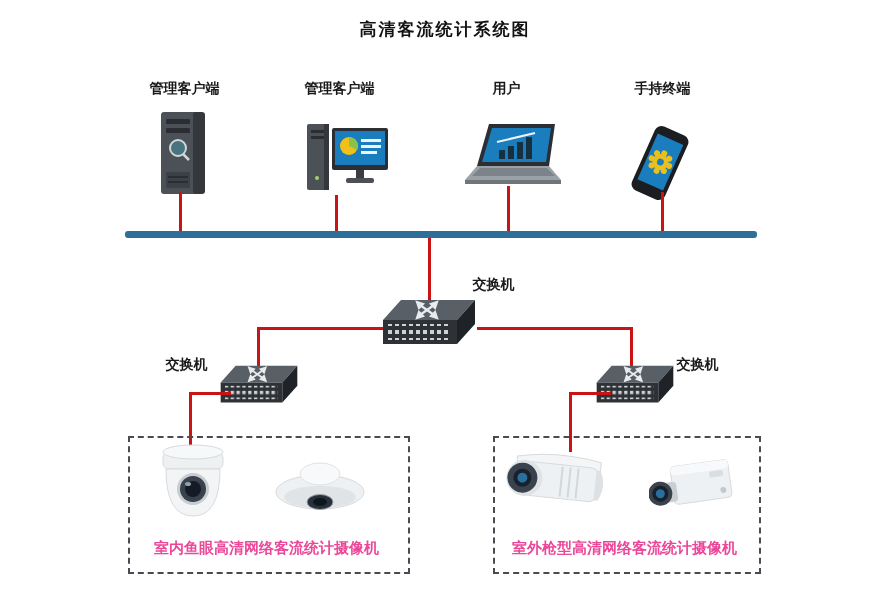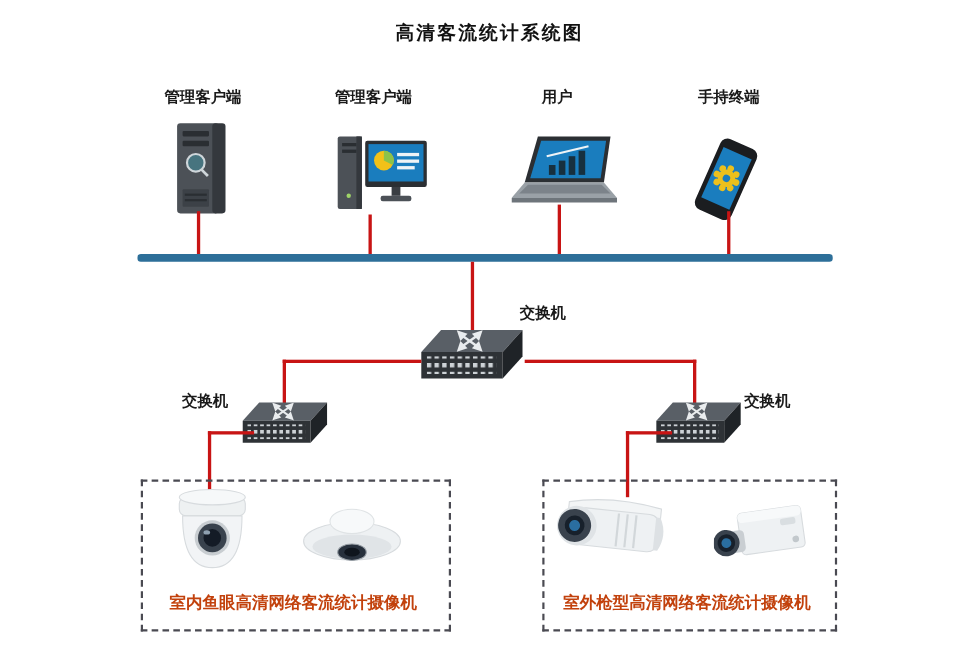--- a/index.html
+++ b/index.html
@@ -19,21 +19,21 @@
   }
   .lbl{position:absolute;font-size:14px;font-weight:700;white-space:nowrap;color:#1a1a1a;}
   .center{transform:translateX(-50%);}
   .icon{position:absolute;line-height:0;}
   .vline{position:absolute;width:3px;background:var(--link-red);}
   .hline{position:absolute;height:3px;background:var(--link-red);}
   .bus{position:absolute;height:7px;background:var(--bus-blue);border-radius:3px;}
   .dashed-box{position:absolute;border:2px dashed var(--dashed-border);background:transparent;}
   .group-label{
     position:absolute;text-align:center;font-size:15px;font-weight:700;
-    color:#c2410c;white-space:nowrap;
+    color:#ec4899;white-space:nowrap;
   }
 </style>
 </head>
 <body>
 
 <div class="canvas">
 
   <div class="title">高清客流统计系统图</div>
 
   <div class="lbl center" style="left:170px;top:80px;">管理客户端</div>

